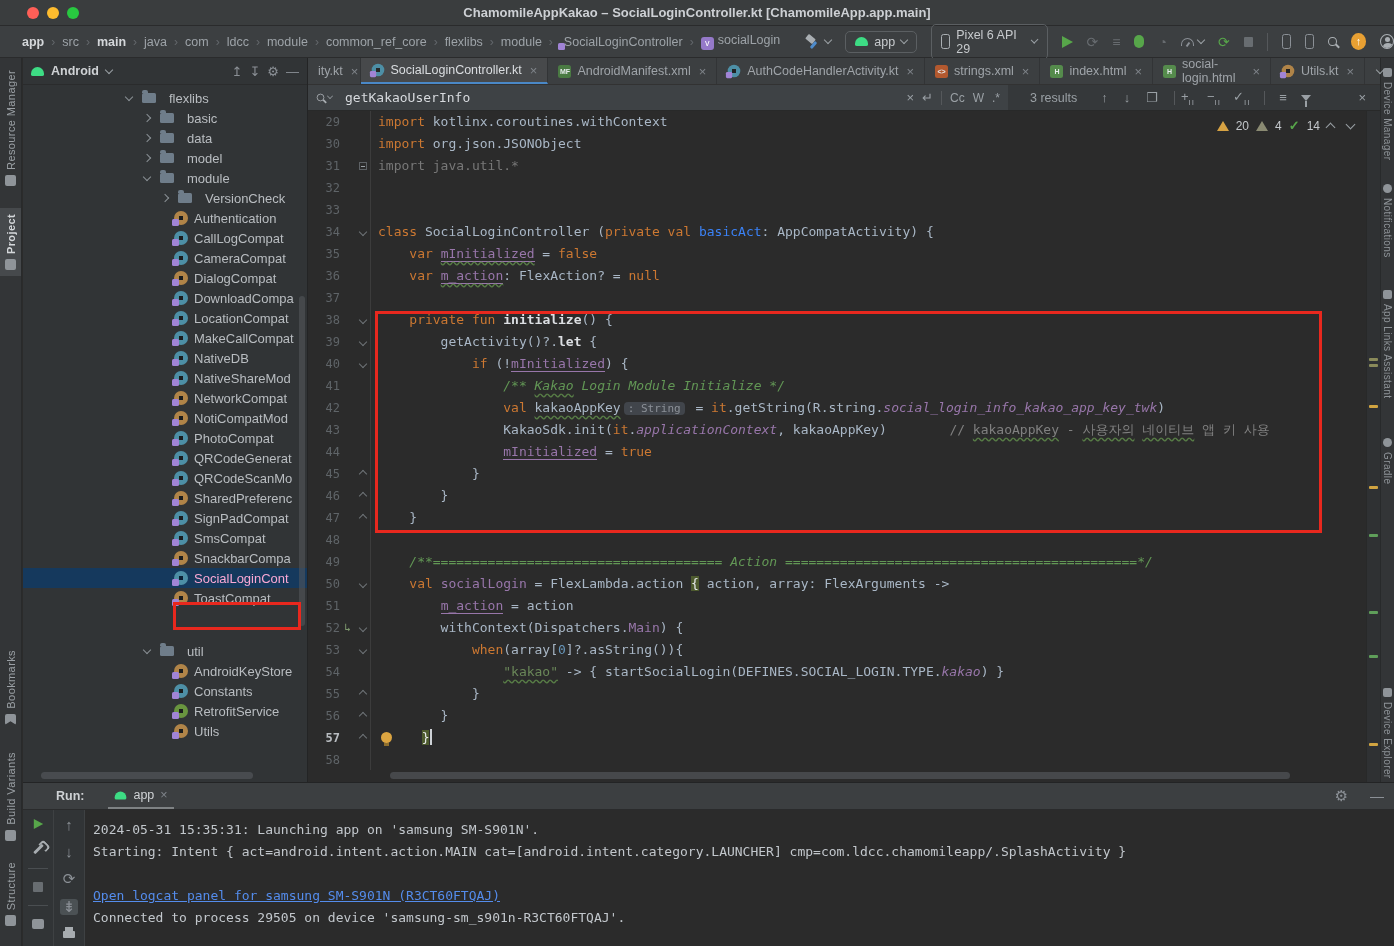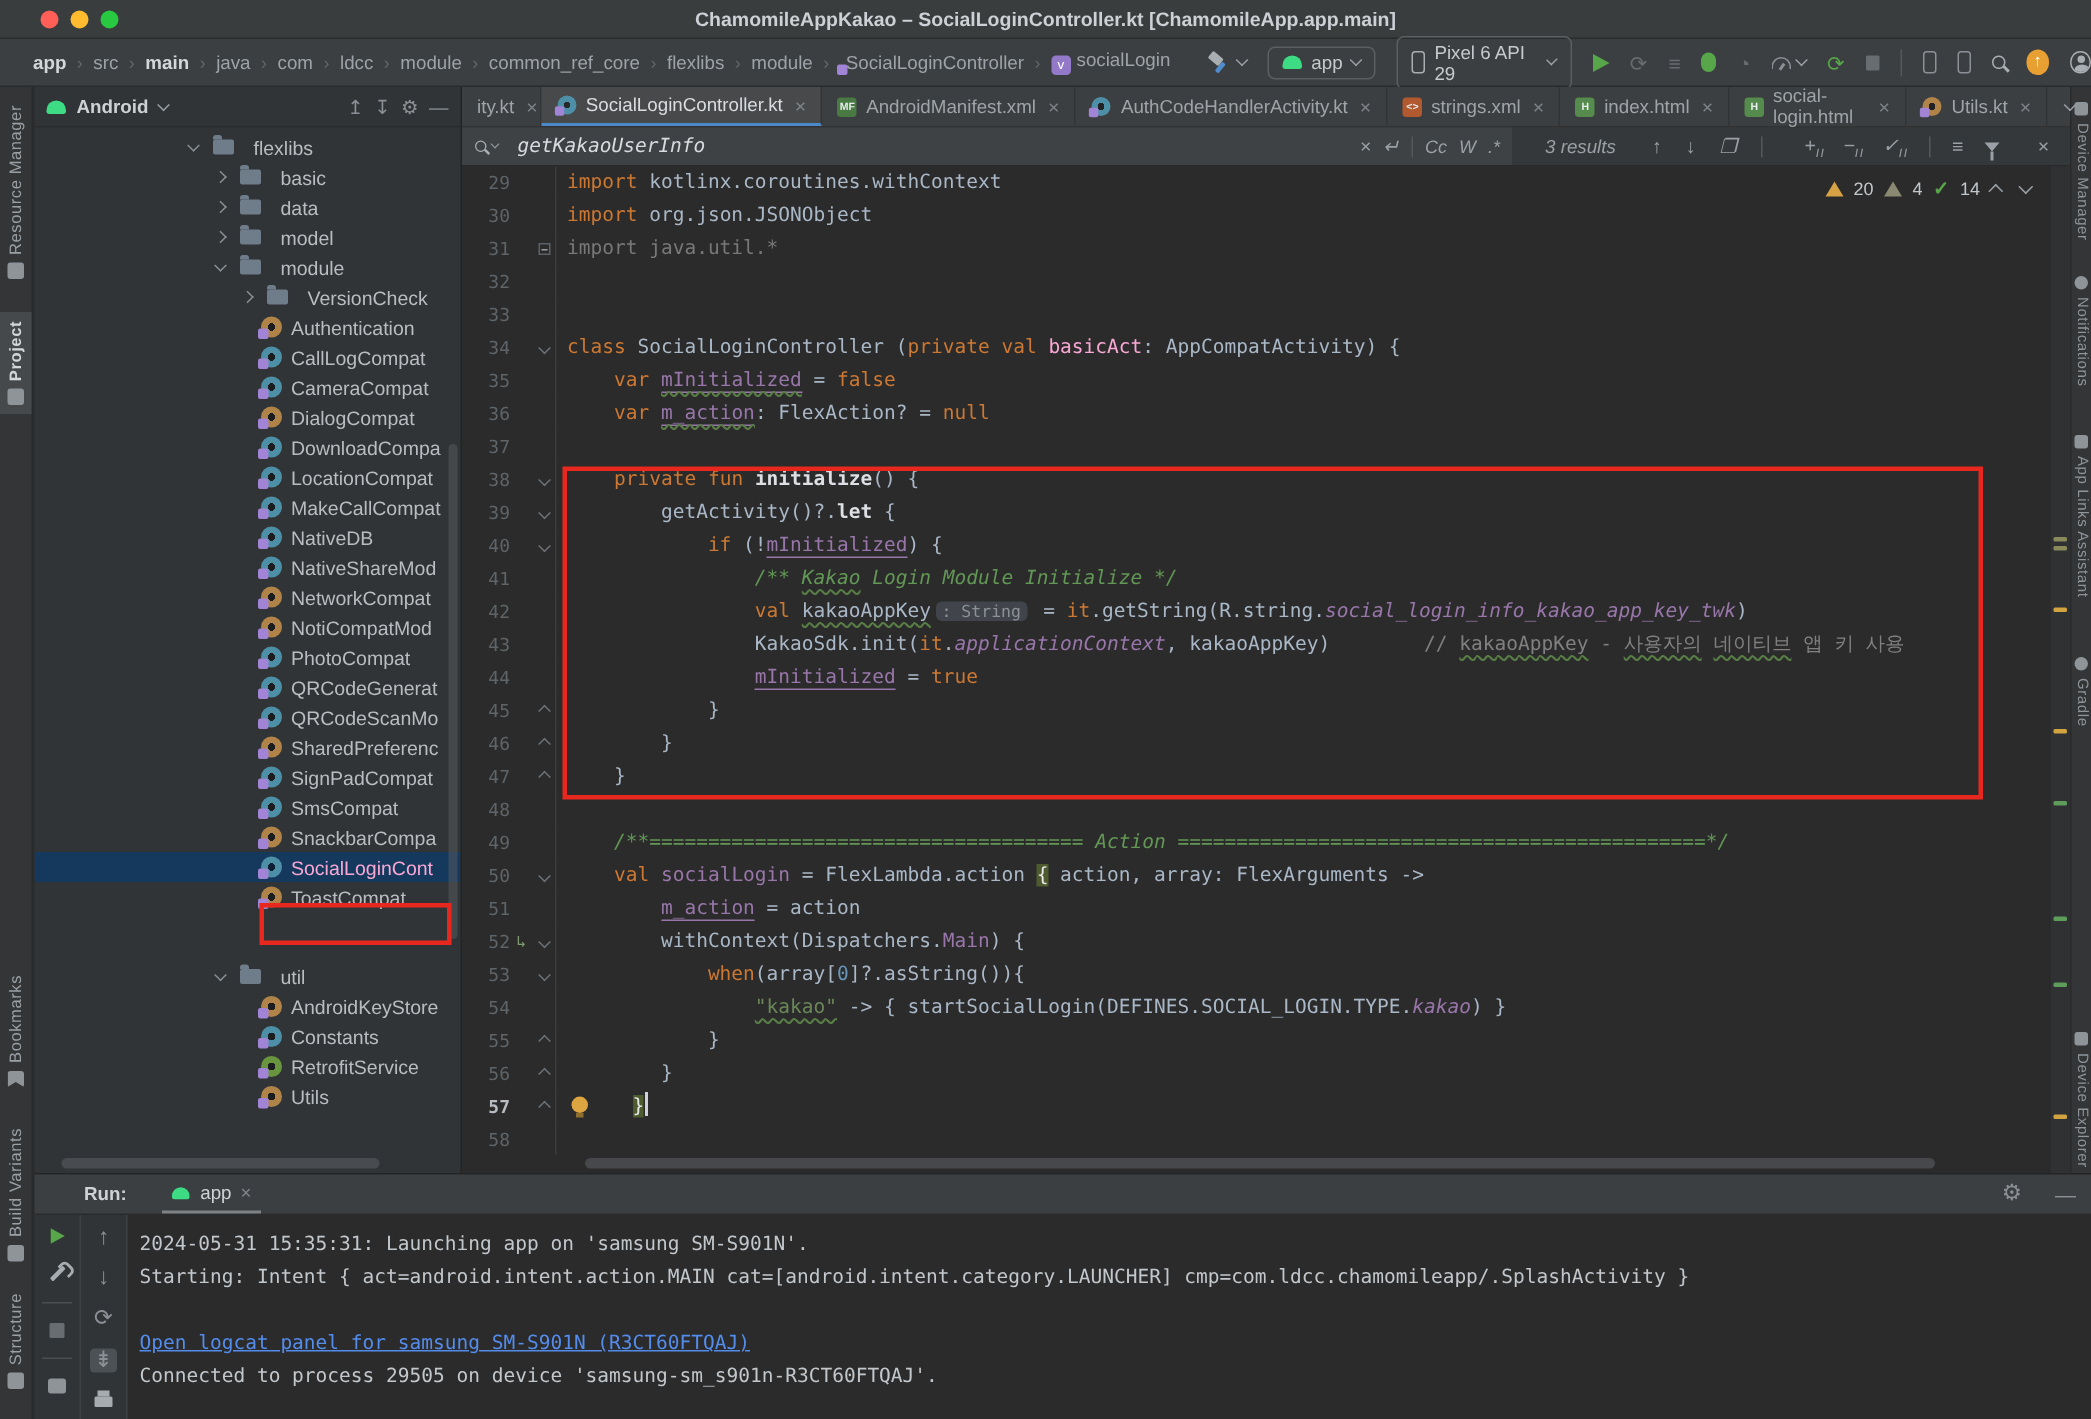--- a/index.html
+++ b/index.html
@@ -82,21 +82,21 @@
   .editor { position:absolute; left:308px; top:58px; width:1072px; height:724px; background:#2b2b2b; }
   .tabbar { position:absolute; left:0; top:0; width:100%; height:27px; background:#3c3f41; border-bottom:1px solid #323232; display:flex; align-items:stretch; }
   .tab { display:flex; align-items:center; gap:6px; padding:0 10px; font-size:12.5px; color:#9fa4a9; border-right:1px solid #323436; cursor:default; position:relative; }
   .tab.active { background:#47494b; color:#dadde0; border-bottom:2px solid #4a88c7; }
   .tab.partial { max-width:64px; overflow:hidden; }
   .tab .x { color:#7f848a; font-size:13px; margin-left:2px; }
   .badge-ic { width:13px; height:13px; border-radius:2.5px; color:#e8ecee; font-size:7px; font-weight:bold; display:flex; align-items:center; justify-content:center; flex:none; }
   .tab-ctrl { margin-left:auto; display:flex; align-items:center; gap:12px; padding:0 12px; color:#9aa0a5; }
   .tab-ctrl .chev-s { border-color:#9aa0a5; }
 
-  .searchbar { position:absolute; left:0; top:27px; width:100%; height:26px; background:#35383a; border-bottom:1px solid #282929; display:flex; align-items:center; font-size:12.5px;font-style:italic; }
+  .searchbar { position:absolute; left:0; top:27px; width:100%; height:26px; background:#35383a; border-bottom:1px solid #282929; display:flex; align-items:center; font-size:12.5px; }
   .sfield { display:flex; align-items:center; height:100%; width:700px; background:#3e4245; padding:0 8px; gap:8px; }
   .sfield .q { color:#d7dade; font-size:13px; margin-left:4px; flex:1; }
   .sopt { color:#9aa0a5; font-size:12px; }
   .sresults { color:#9aa0a5; margin-left:22px; }
   .sic { color:#9aa0a5; font-size:13px; }
   .funnel { width:0; height:0; border-left:5px solid transparent; border-right:5px solid transparent; border-top:6px solid #9aa0a5; position:relative; }
   .funnel::after { content:""; position:absolute; left:-1px; top:0px; width:2px; height:6px; background:#9aa0a5; }
   .subII { font-size:8px; vertical-align:sub; letter-spacing:1px; }
 
   .codearea { position:absolute; left:0; top:53px; width:1058px; bottom:12px; overflow:hidden; font-family:"DejaVu Sans Mono", monospace; font-size:13px; line-height:22px; }
@@ -107,21 +107,21 @@
   .gf i { width:6px; height:6px; border-right:1.5px solid #6e7control3; border-right:1.5px solid #6e7377; border-bottom:1.5px solid #6e7377; display:block; }
   .gf .fold { transform:rotate(45deg); }
   .gf .end { transform:rotate(-135deg); }
   .gf .fbox { width:8px; height:8px; border:1px solid #5d6165; border-right-width:1px; position:relative; transform:none; }
   .gf .fbox::after { content:""; position:absolute; left:1.5px; top:3px; width:4px; height:1px; background:#9aa0a5; }
   .ct { border-left:1px solid #3c3c3c; padding-left:7px; flex:1; }
   .k{color:#cc7832;} .d{color:#a9b7c6;} .g{color:#787878;} .m{color:#808080;}
   .c{color:#629755; font-style:italic;} .s{color:#6a8759;} .n{color:#6897bb;}
   .p{color:#9876aa;} .pi{color:#9876aa; font-style:italic;}
   .pu{color:#9876aa; border-bottom:1px solid #9876aa;}
-  .dim{color:#f9a8d4;} .fb{color:#dcdfe3; font-weight:bold;}
+  .dim{color:#3b82f6;} .fb{color:#dcdfe3; font-weight:bold;}
   .h{background:#41454b; color:#8c9198; border-radius:4px; padding:0 4px; font-size:11px; margin:0 3px;}
   .br{background:#4e5b2f; color:#e7e9eb;}
   .w{text-decoration:underline; text-decoration-style:wavy; text-decoration-color:#587e46; text-underline-offset:3px; text-decoration-skip-ink:none;}
   .bulb{display:inline-block; width:11px; height:11px; border-radius:50%; background:#dca541; margin:0 14px 0 3px; vertical-align:-1px; position:relative;}
   .bulb::after{content:""; position:absolute; left:3px; bottom:-3px; width:5px; height:3px; background:#8f6f2e;}
   .caret{display:inline-block; width:2px; height:16px; background:#ced2d6; vertical-align:-3px; margin-left:1px;}
 
   .inspect { position:absolute; right:26px; top:60px; display:flex; align-items:center; gap:7px; font-size:12px; color:#c3c7cb; }
   .tri { width:0; height:0; border-left:6px solid transparent; border-right:6px solid transparent; border-bottom:10px solid #d6a243; }
   .tri.weak { border-bottom-color:#8a8a72; }
@@ -505,21 +505,21 @@
         <span class="vsep" style="height:14px"></span>
         <span class="sopt">Cc</span>
         <span class="sopt">W</span>
         <span class="sopt">.*</span>
       </div>
       <span class="sresults">3 results</span>
       <span class="sic" style="margin-left:24px">↑</span>
       <span class="sic" style="margin-left:16px">↓</span>
       <span class="sic" style="margin-left:16px">❐</span>
       <span class="vsep" style="height:14px;margin-left:16px"></span>
-      <span class="sic" style="margin-left:28px">+<span class="subII">II</span></span>
+      <span class="sic" style="margin-left:6px">+<span class="subII">II</span></span>
       <span class="sic" style="margin-left:12px">−<span class="subII">II</span></span>
       <span class="sic" style="margin-left:12px">✓<span class="subII">II</span></span>
       <span class="vsep" style="height:14px;margin-left:14px"></span>
       <span class="sic" style="margin-left:14px">≡</span>
       <span class="funnel" style="margin-left:14px"></span>
       <span class="sic" style="margin-left:auto;margin-right:14px">×</span>
     </div>
 
     <div class="codearea" id="code">
         <div class="cl"><span class="ln">29</span><span class="gx"></span><span class="gf"></span><span class="ct"><span class="k">import</span><span class="d"> kotlinx.coroutines.withContext</span></span></div>

